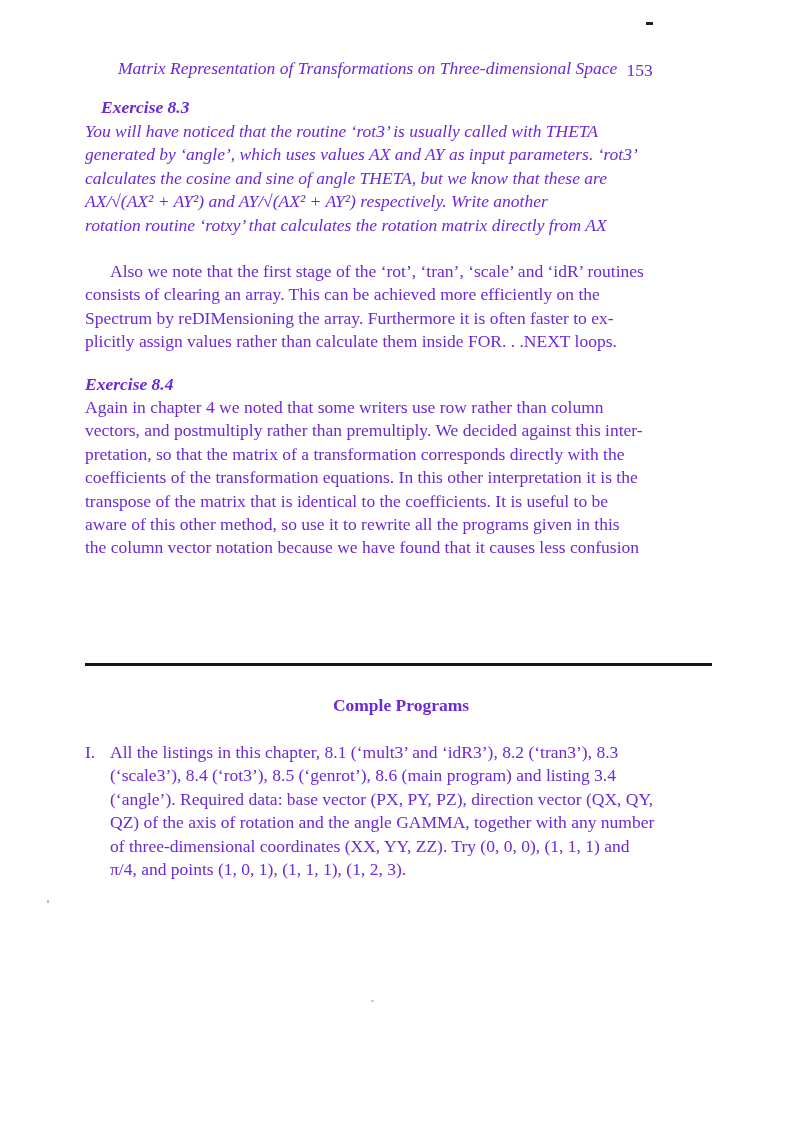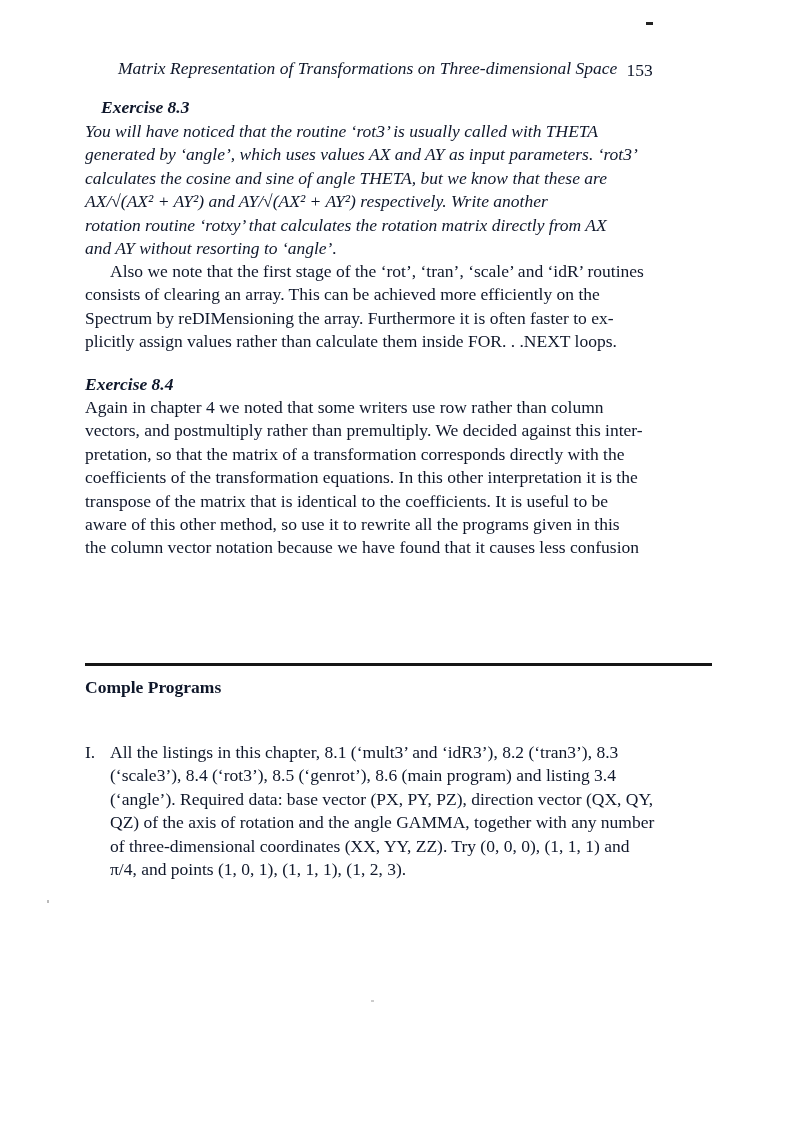--- a/index.html
+++ b/index.html
@@ -5,21 +5,21 @@
   html, body {
     margin: 0;
     padding: 0;
     background: #e8e8e8;
   }
   .page {
     position: relative;
     width: 800px;
     height: 1136px;
     background: #ffffff;
-    color: #0f172a;
+    color: #6d28d9;
     font-family: "Liberation Serif", "DejaVu Serif", serif;
     font-size: 17.5px;
     overflow: hidden;
   }
   .running-head {
     position: absolute;
     top: 58px;
     left: 118px;
     width: 620px;
     font-style: italic;
@@ -113,21 +113,20 @@
   </div>
 
   <div class="block section-heading" style="top:96px;margin-left:16px;">Exercise 8.3</div>
 
   <div class="block para" style="top:120px;font-style:italic;">
     <div class="line">You will have noticed that the routine ‘rot3’ is usually called with THETA</div>
     <div class="line">generated by ‘angle’, which uses values AX and AY as input parameters. ‘rot3’</div>
     <div class="line">calculates the cosine and sine of angle THETA, but we know that these are</div>
     <div class="line">AX/√(AX² + AY²) and AY/√(AX² + AY²) respectively. Write another</div>
     <div class="line">rotation routine ‘rotxy’ that calculates the rotation matrix directly from AX</div>
-    <div class="line">and AY without resorting to ‘angle’.</div>
   </div>
 
   <div class="block para" style="top:260px;">
     <div class="line indent-first">Also we note that the first stage of the ‘rot’, ‘tran’, ‘scale’ and ‘idR’ routines</div>
     <div class="line">consists of clearing an array. This can be achieved more efficiently on the</div>
     <div class="line">Spectrum by reDIMensioning the array. Furthermore it is often faster to ex-</div>
     <div class="line">plicitly assign values rather than calculate them inside FOR. . .NEXT loops.</div>
   </div>
 
   <div class="block section-heading" style="top:373px;">Exercise 8.4</div>
@@ -137,21 +136,21 @@
     <div class="line">vectors, and postmultiply rather than premultiply. We decided against this inter-</div>
     <div class="line">pretation, so that the matrix of a transformation corresponds directly with the</div>
     <div class="line">coefficients of the transformation equations. In this other interpretation it is the</div>
     <div class="line">transpose of the matrix that is identical to the coefficients. It is useful to be</div>
     <div class="line">aware of this other method, so use it to rewrite all the programs given in this</div>
     <div class="line">the column vector notation because we have found that it causes less confusion</div>
   </div>
 
   <div class="rule" style="top:663px;"></div>
 
-  <div class="block subhead" style="top:676px;">Comple Programs</div>
+  <div class="block subhead" style="top:694px;text-align:center;">Comple Programs</div>
 
   <div class="block list-item" style="top:741px;">
     <span class="list-marker">I.</span>
     <div class="line">All the listings in this chapter, 8.1 (‘mult3’ and ‘idR3’), 8.2 (‘tran3’), 8.3</div>
     <div class="line">(‘scale3’), 8.4 (‘rot3’), 8.5 (‘genrot’), 8.6 (main program) and listing 3.4</div>
     <div class="line">(‘angle’). Required data: base vector (PX, PY, PZ), direction vector (QX, QY,</div>
     <div class="line">QZ) of the axis of rotation and the angle GAMMA, together with any number</div>
     <div class="line">of three-dimensional coordinates (XX, YY, ZZ). Try (0, 0, 0), (1, 1, 1) and</div>
     <div class="line">π/4, and points (1, 0, 1), (1, 1, 1), (1, 2, 3).</div>
   </div>

